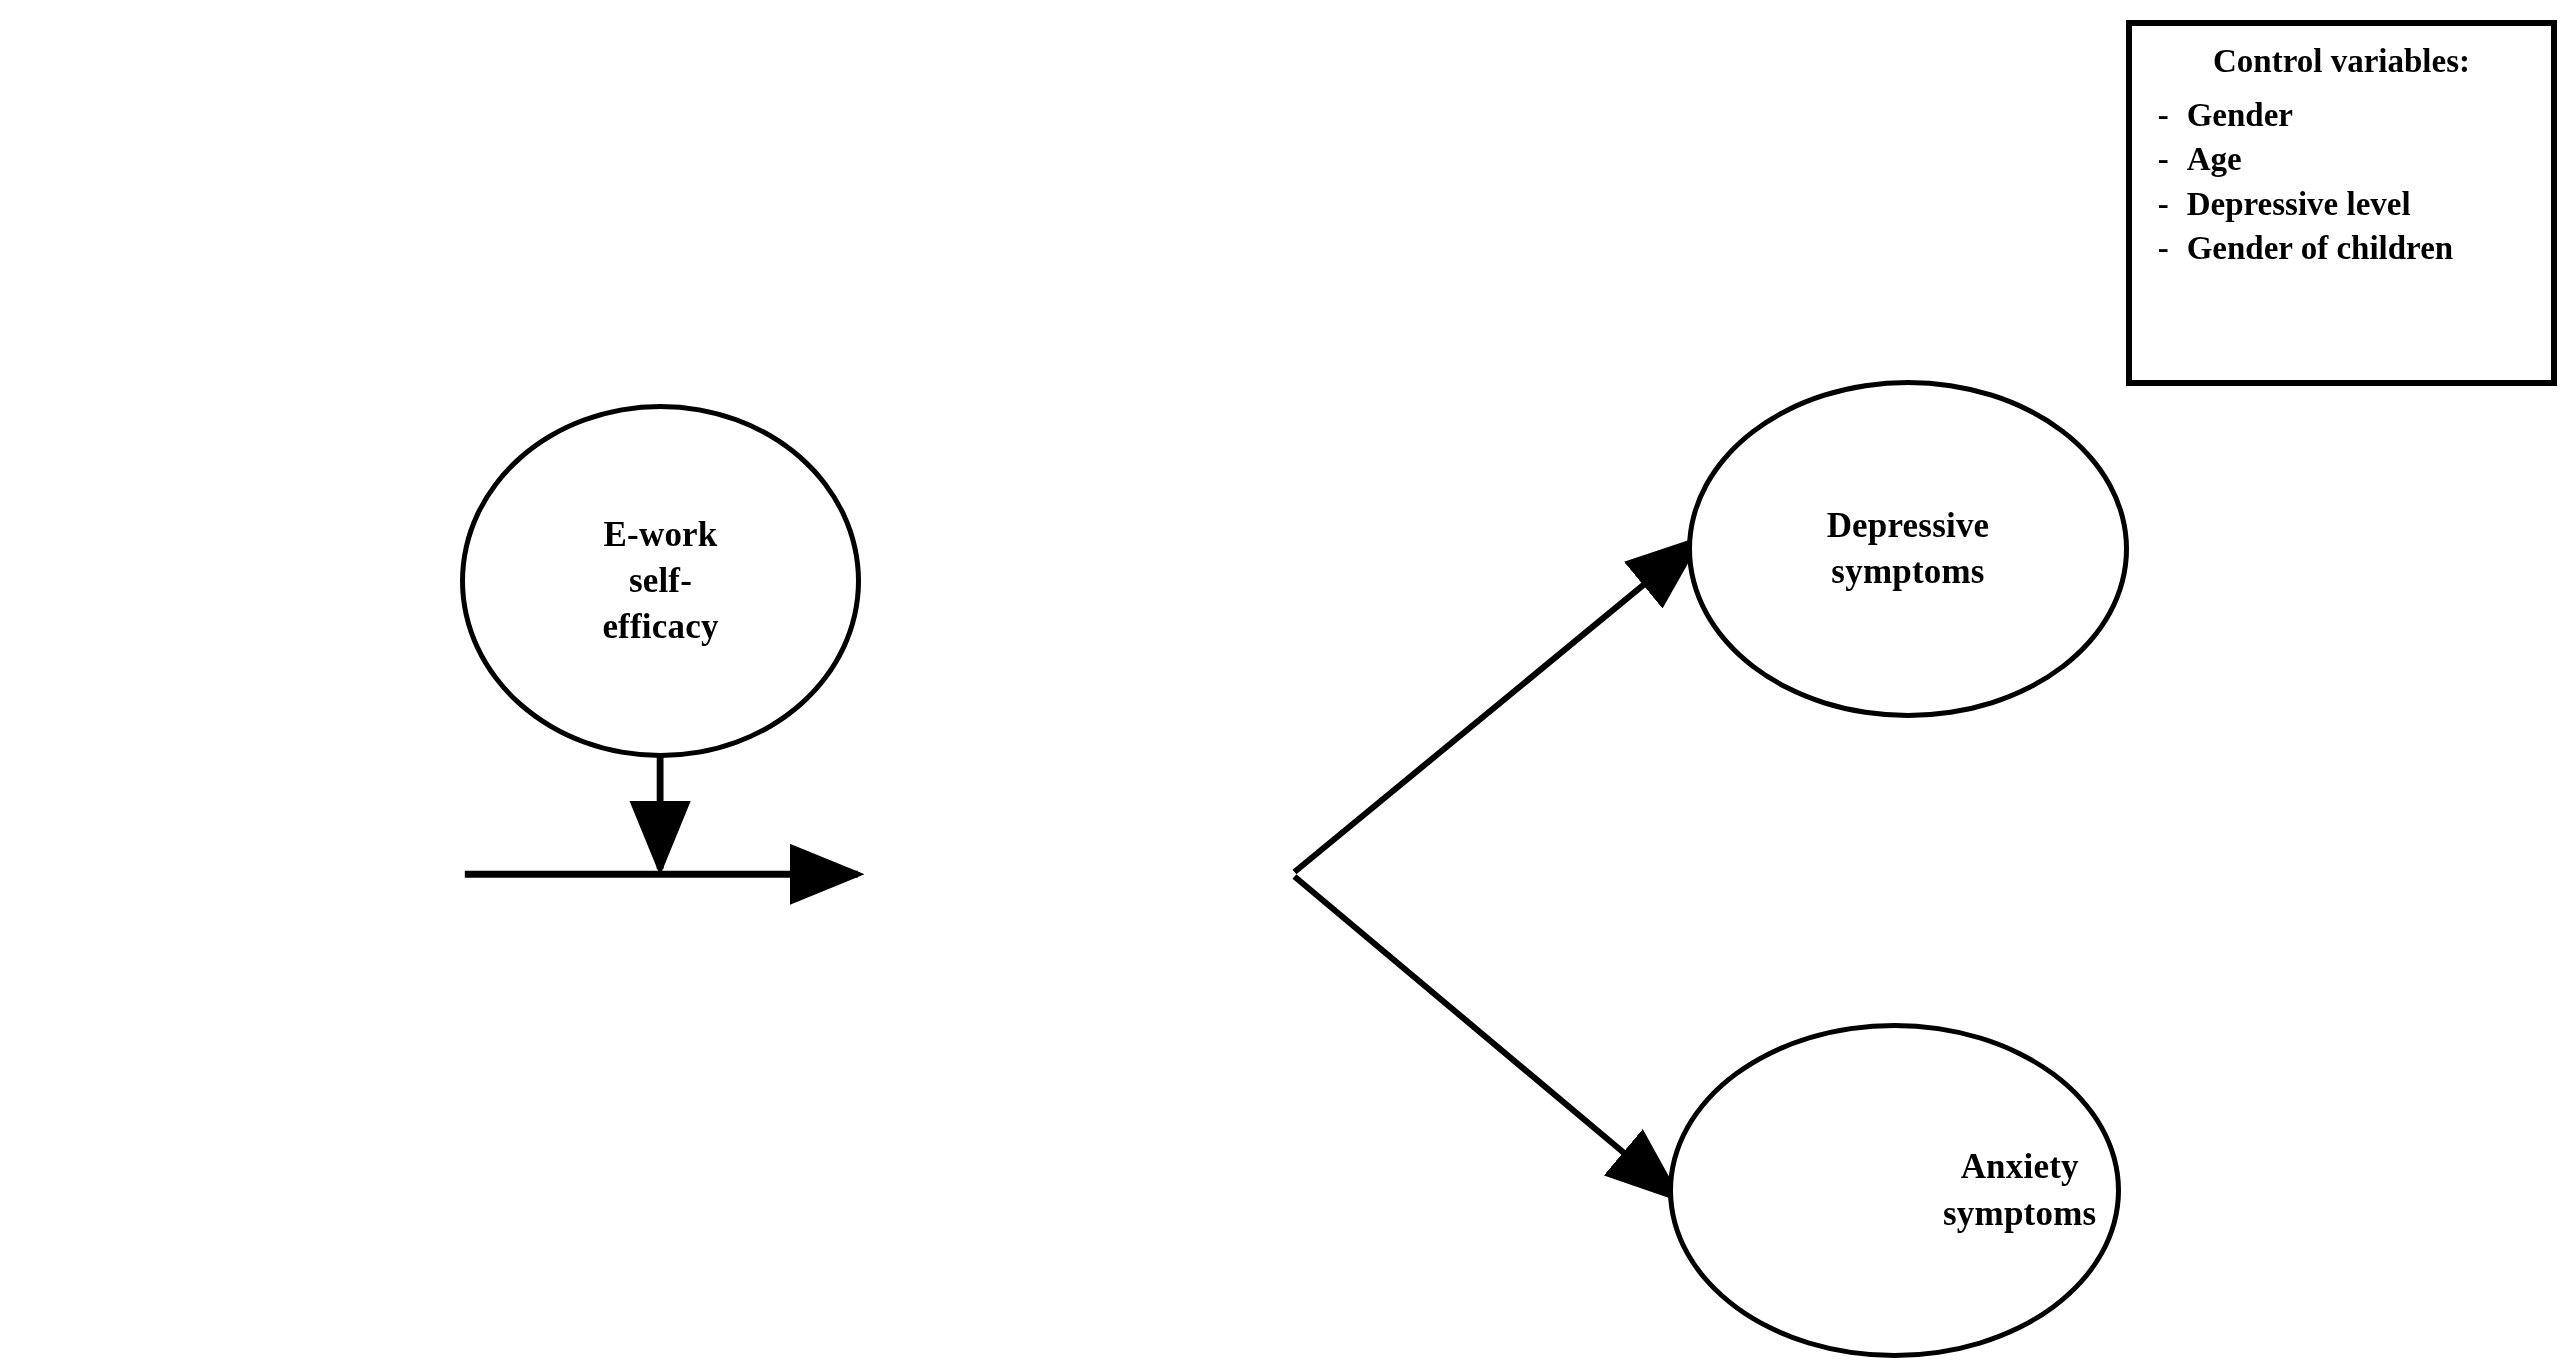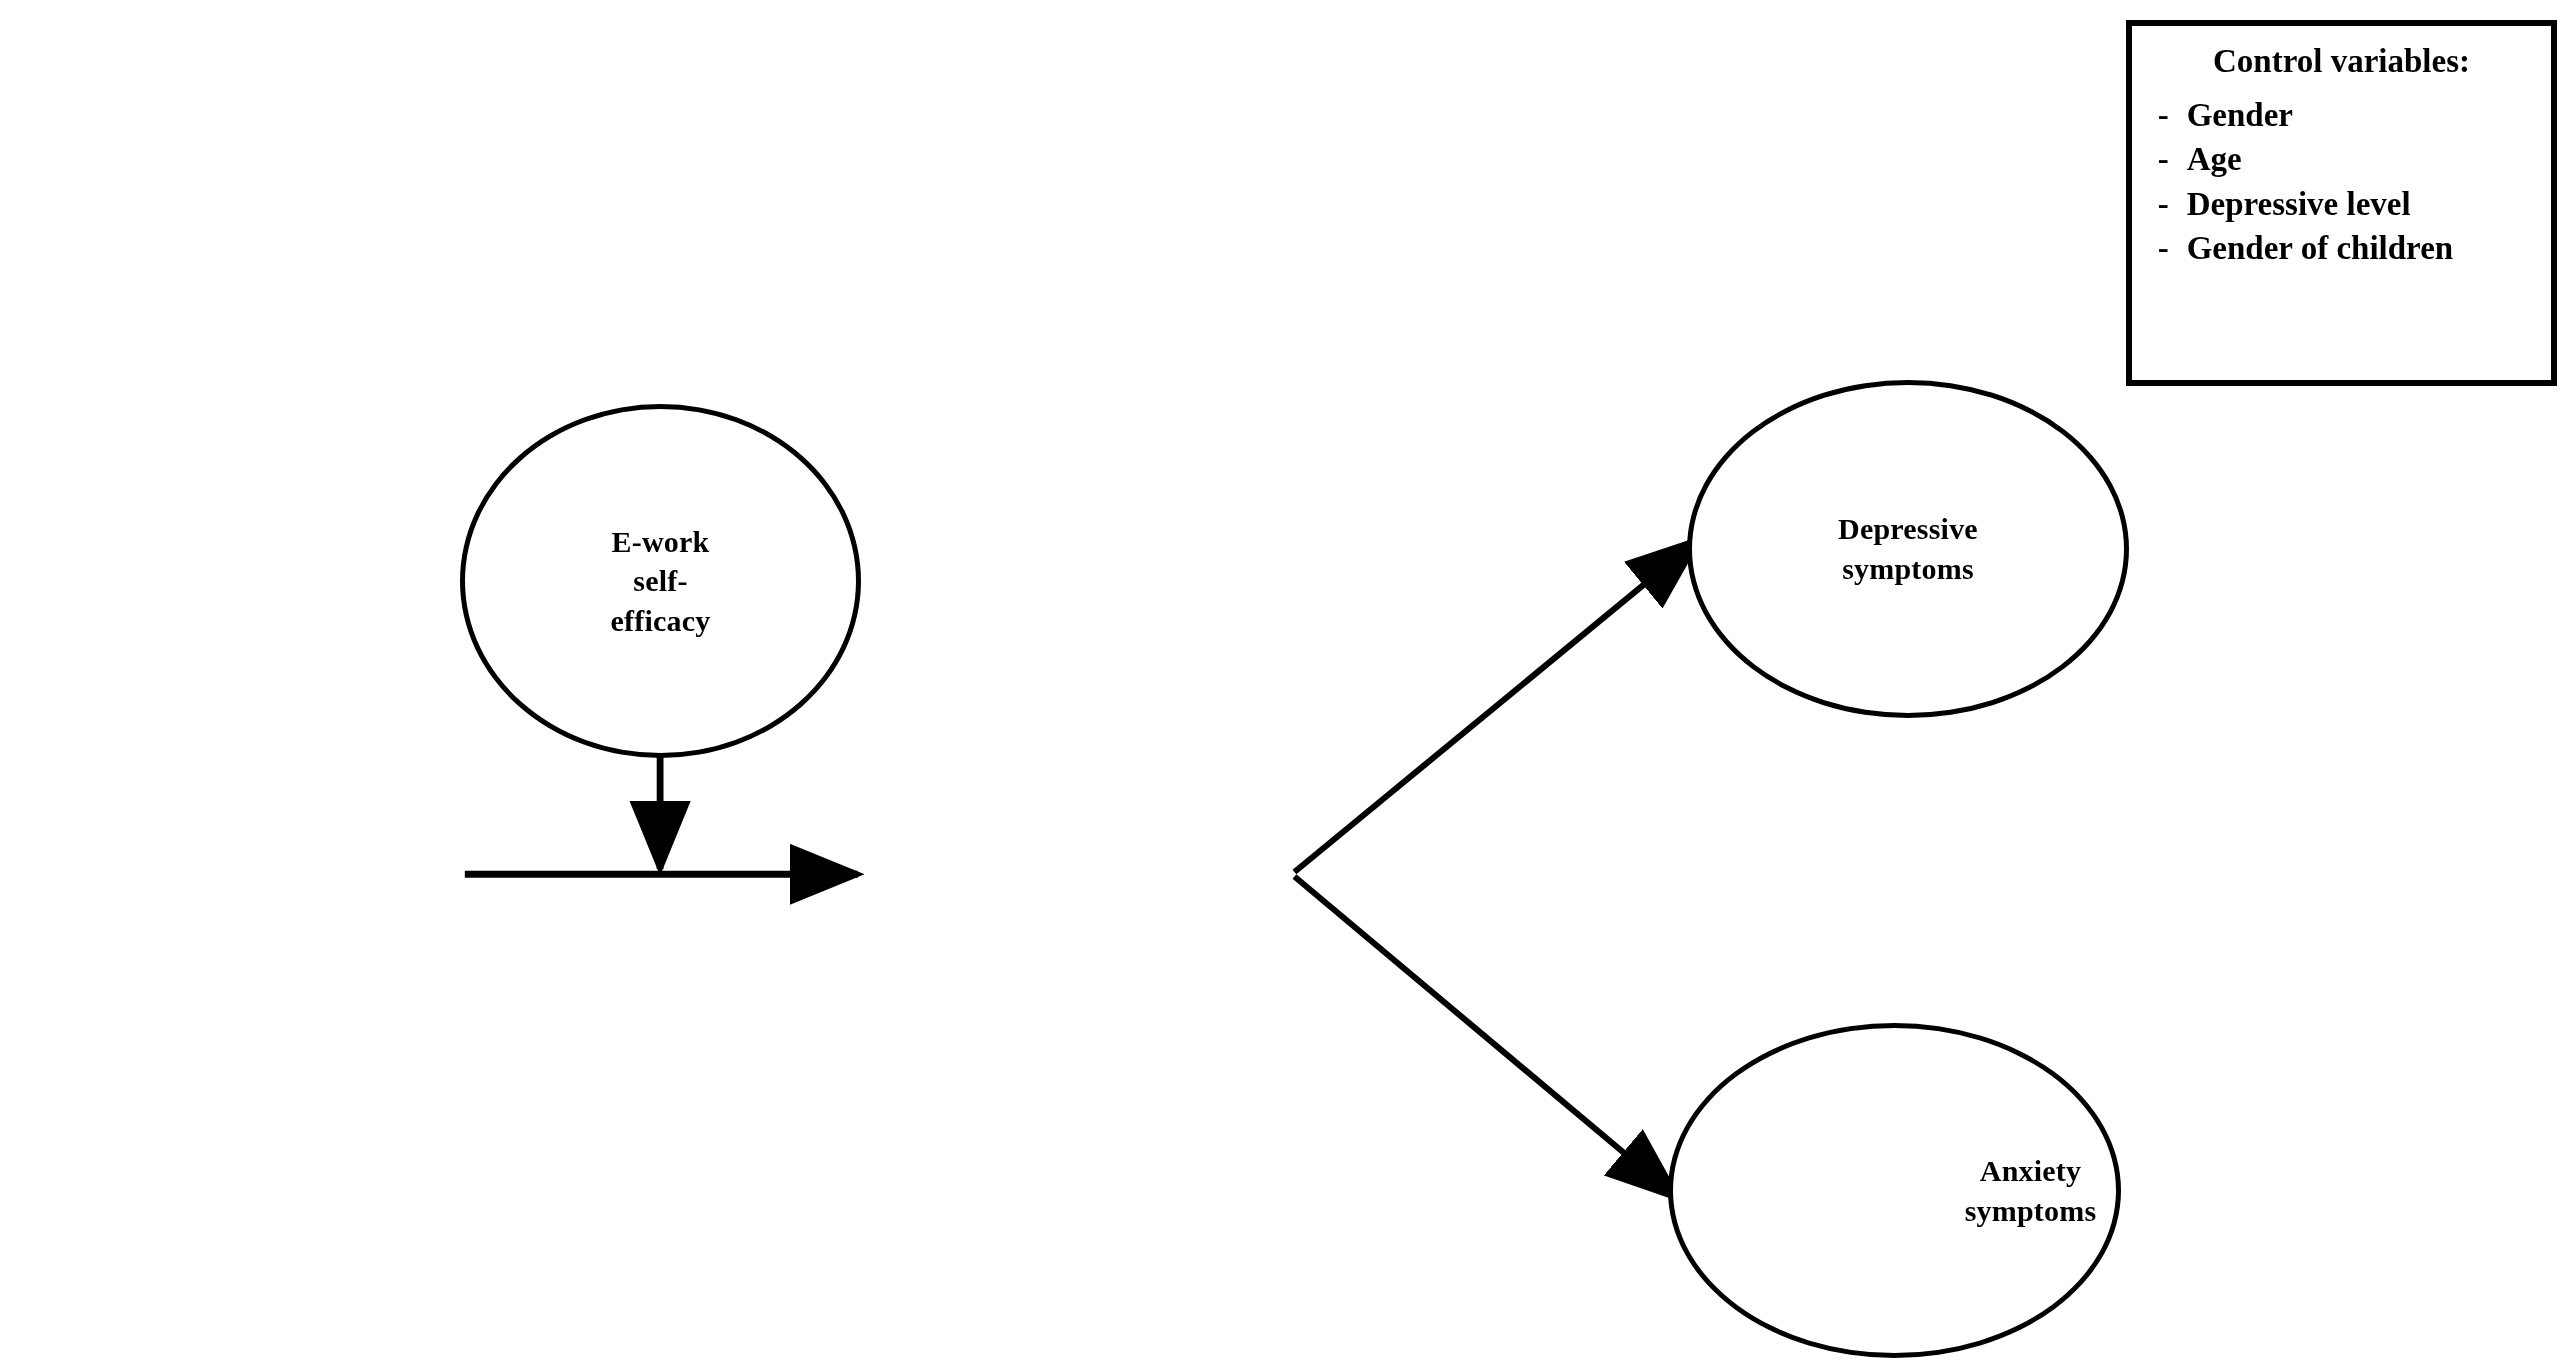--- a/index.html
+++ b/index.html
@@ -31,21 +31,21 @@
     display: flex;
     align-items: center;
     justify-content: center;
     box-sizing: border-box;
     border: 5.3px solid #000000;
     border-radius: 50%;
     background: #ffffff;
     text-align: center;
   }
   .node-label {
-    font-size: 30px;
+    font-size: 35px;
     line-height: 1.32;
     font-weight: 700;
     letter-spacing: 0.2px;
     padding: 0 19.7px;
     white-space: pre-line;
   }
   
   #node-technostressors {
     left: 19px;  top: 706px;  width: 447px; height: 321px;
   }

